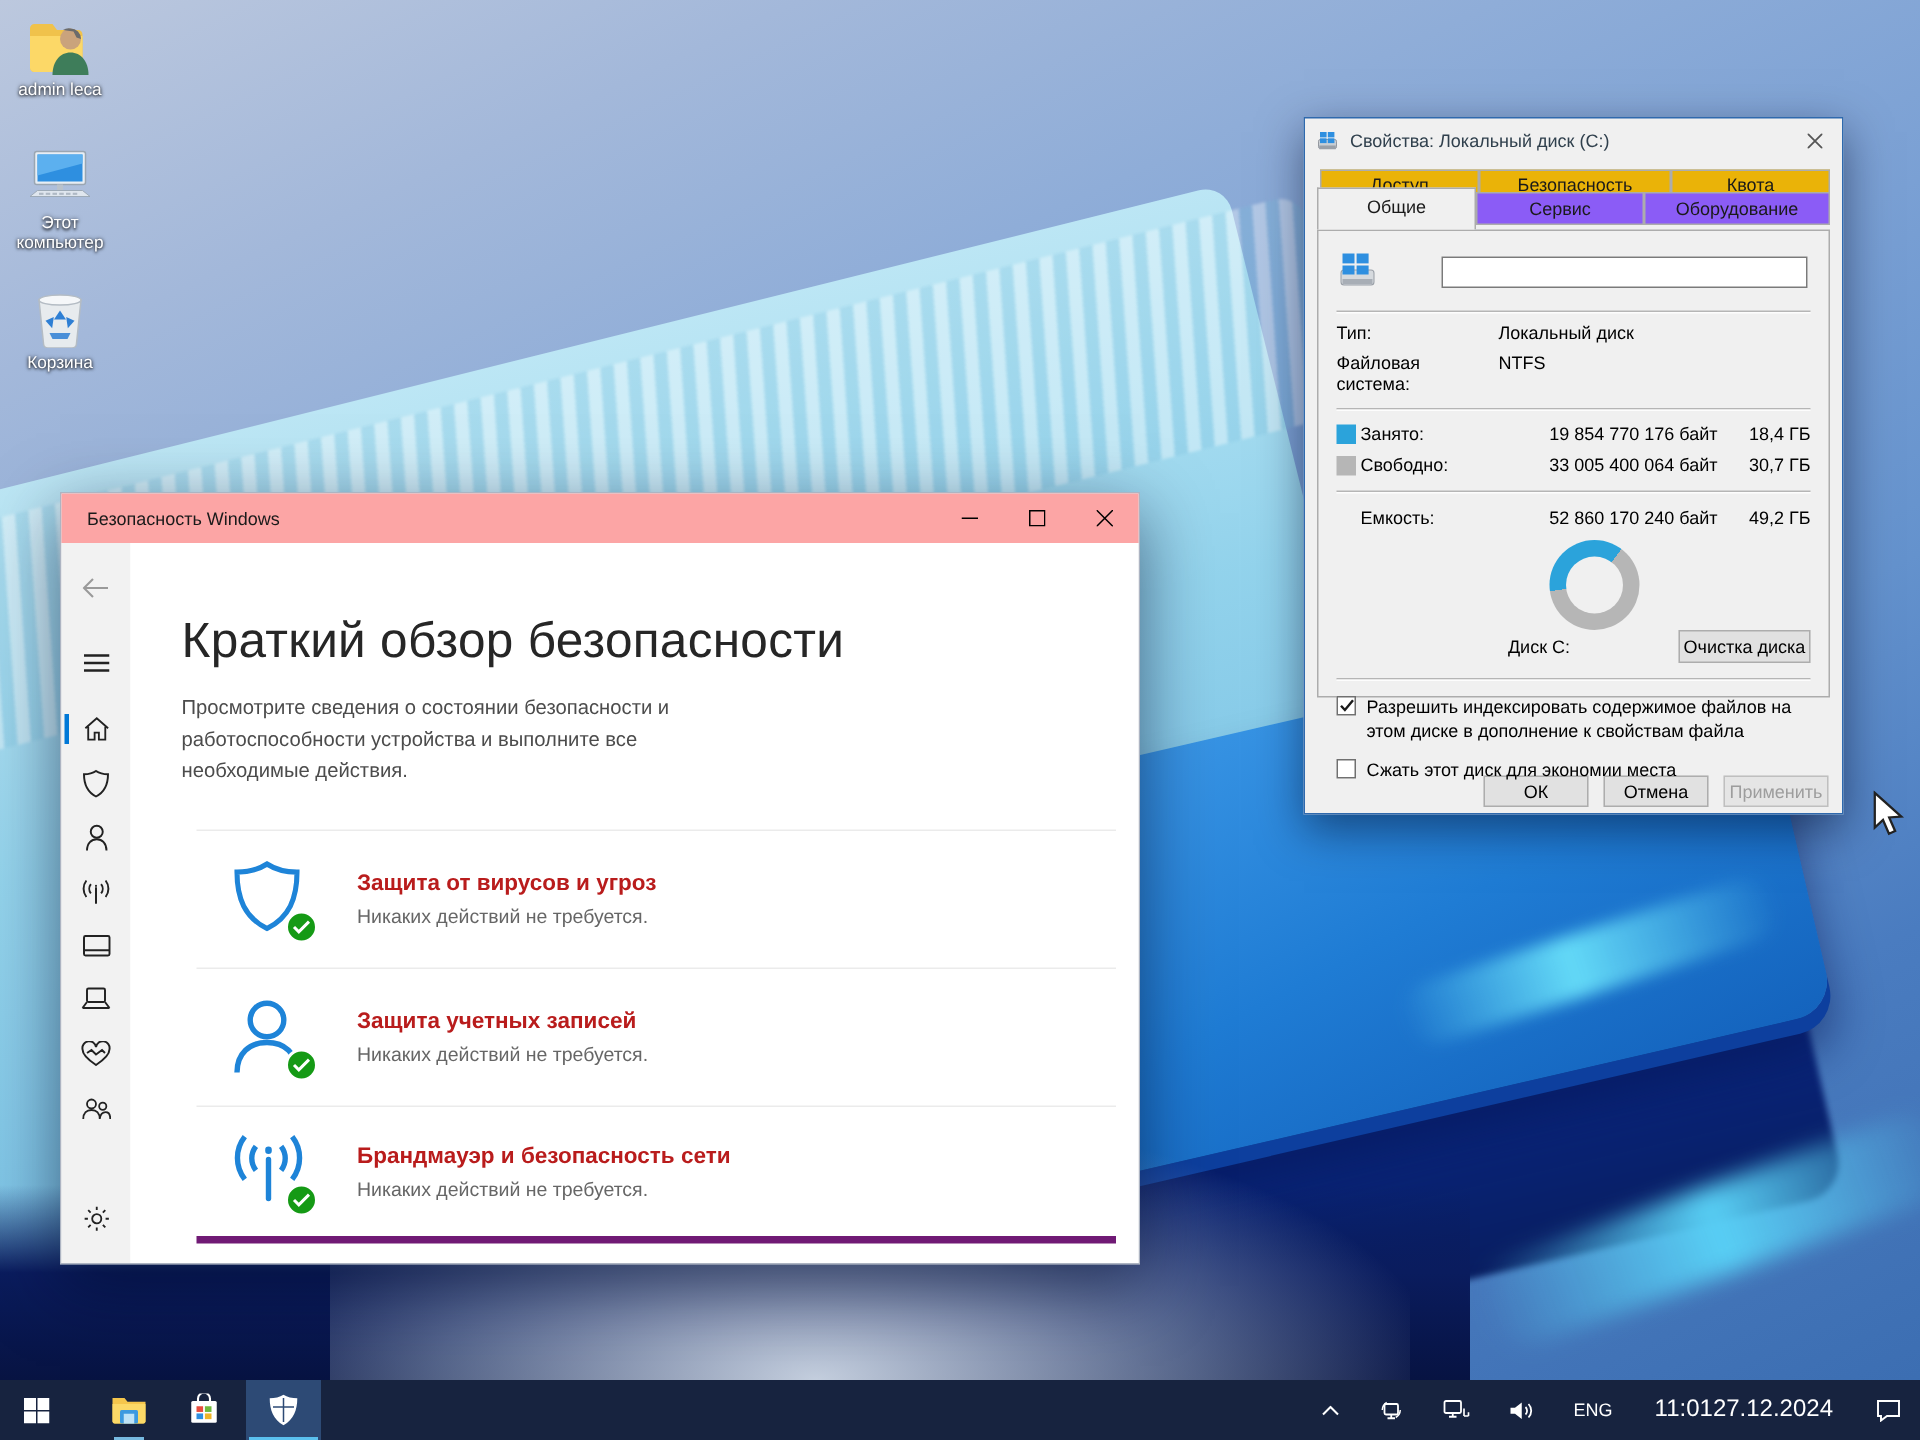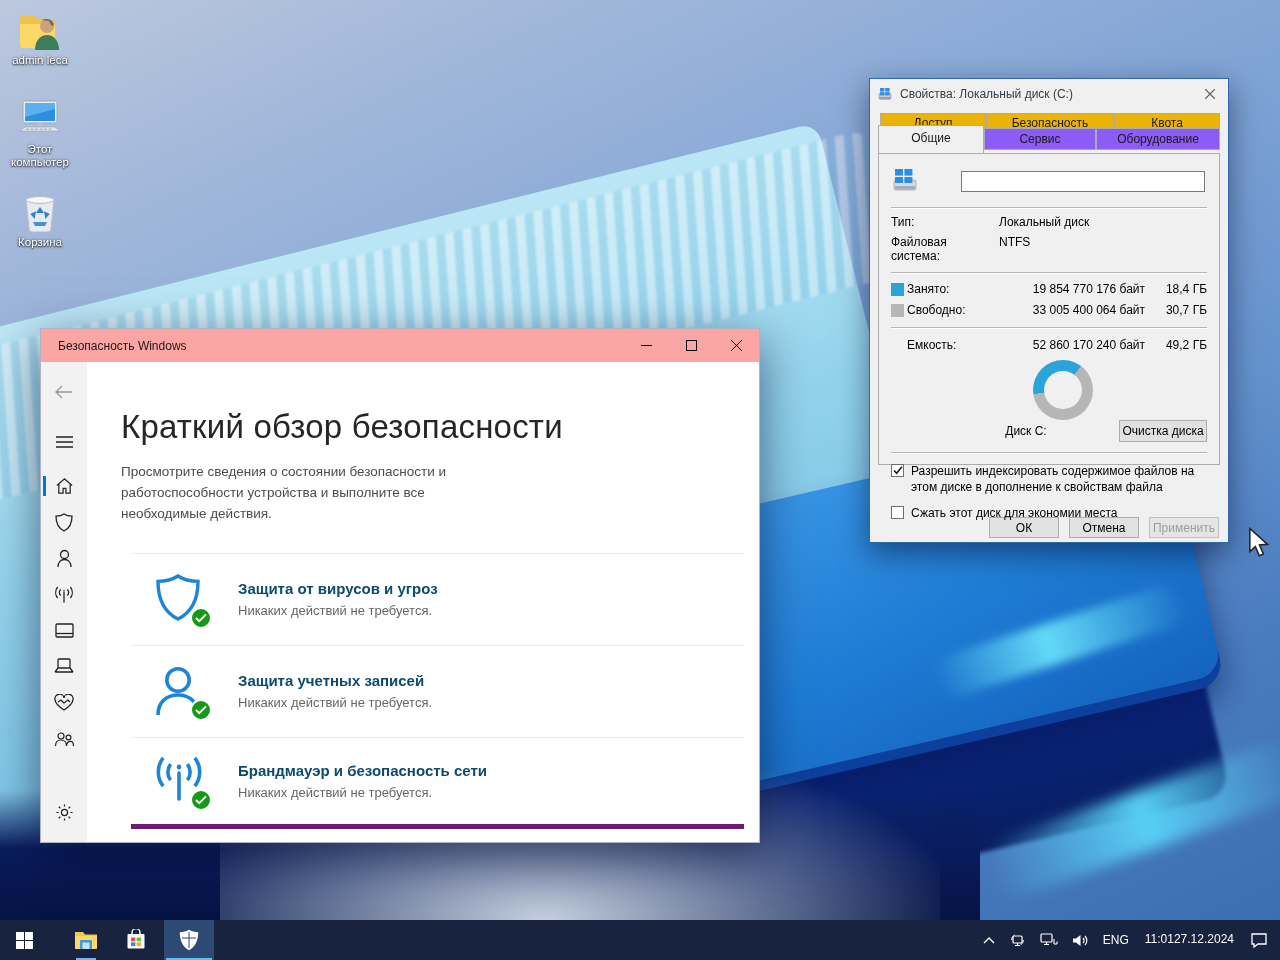--- a/index.html
+++ b/index.html
@@ -47,21 +47,21 @@
   .sec-content { flex:1; background:#fff; overflow:hidden; }
   .sec-heading { margin:46px 0 0 34px; font-size:33px; font-weight:300; color:#262626; letter-spacing:.2px; }
   .sec-sub { margin:16px 0 0 34px; width:392px; font-size:13.5px; color:#4c4c4c; line-height:1.55; }
   .sec-list { margin:28px 15px 0 44px; }
   .sec-row { height:92px; display:flex; align-items:center; padding-left:23px; border-top:1px solid #ebebeb; }
   .sec-row:last-child { border-bottom:5px solid #701a75; }
   .sec-row .bigicon { width:52px; height:52px; position:relative; flex:0 0 auto; }
   .badge { position:absolute; right:-6px; bottom:-4px; width:22px; height:22px; border-radius:50%;
       background:#159a15; border:2px solid #fff; display:flex; align-items:center; justify-content:center; }
   .sec-row .txt { margin-left:32px; }
-  .sec-row .t1 { font-size:15px; font-weight:700; color:#0c4a6e; }
+  .sec-row .t1 { font-size:15px; font-weight:700; color:#b91c1c; }
   .sec-row .t2 { font-size:13px; color:#666; margin-top:6px; }
 
   
   .dlg { position:absolute; left:869px; top:78px; width:360px; height:465px; background:#f0f0f0;
       border:1px solid #2f69ad; box-shadow:0 10px 28px rgba(0,10,40,.5); font-size:12px; color:#000; }
   .dlg-titlebar { height:30px; display:flex; align-items:center; padding-left:8px; }
   .dlg-title { flex:1; margin-left:6px; color:#30404d; font-size:12px; }
   .dlg-close { width:32px; height:26px; display:flex; align-items:center; justify-content:center; margin-right:2px; }
   .tabs { position:relative; height:44px; margin:4px 8px 0 8px; }
   .tab { position:absolute; border:1px solid #acacac; background:#eab308; text-align:center; font-size:12px; color:#1a1a1a; }
@@ -95,24 +95,24 @@
   .btn.disabled { color:#9d9d9d; border-color:#bfbfbf; background:#e5e5e5; }
 
   
   .taskbar { position:absolute; left:0; bottom:0; width:1280px; height:40px; background:#17233f;
       display:flex; align-items:stretch; z-index:10; }
   .tb-btn { width:48px; display:flex; align-items:center; justify-content:center; position:relative; }
   .tb-btn.running::after { content:""; position:absolute; bottom:0; left:14px; right:14px; height:2px; background:#76b9e0; }
   .tb-btn.active-app { background:#2d4a75; }
   .tb-btn.active-app::after { content:""; position:absolute; bottom:0; left:2px; right:2px; height:2px; background:#5ac0ee; }
   .tb-spacer { flex:1; }
-  .tray { display:flex; align-items:center; gap:2px; padding-right:6px; }
+  .tray { display:flex; align-items:center; gap:14px; padding-right:6px; }
   .tray-btn { height:40px; display:flex; align-items:center; justify-content:center; padding:0 6px; color:#fff; }
   .tray-lang { font-size:12px; }
-  .tray-clock { text-align:center; font-size:12px; line-height:1.3; padding:0 8px; color:#fff; }
+  .tray-clock { text-align:center; font-size:16px; line-height:1.3; padding:0 8px; color:#fff; }
 
   .cursor { position:absolute; left:1248px; top:527px; z-index:50; pointer-events:none; }
 </style>
 </head>
 <body>
 
 <div class="wp wp-pane-cyan"></div>
 <div class="wp wp-pane-stripes"></div>
 <div class="wp wp-slab-shadow"></div>
 <div class="wp wp-slab"></div>

